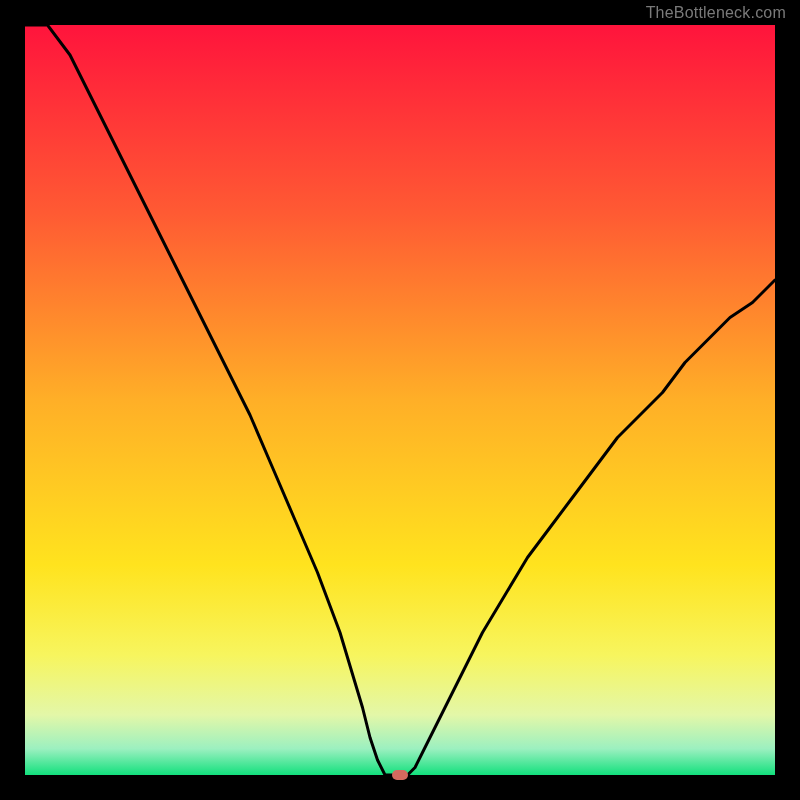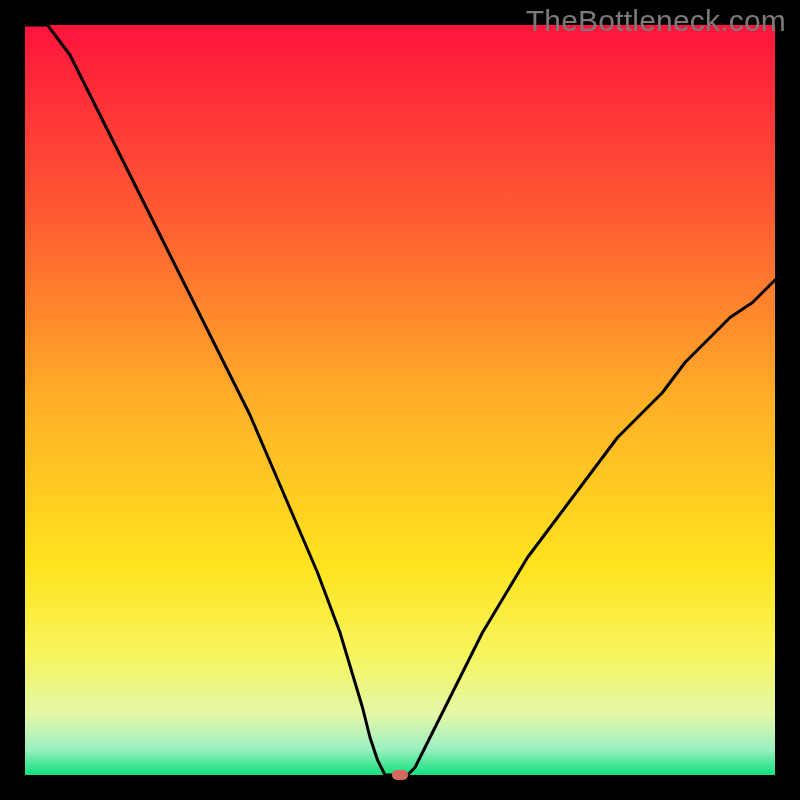--- a/index.html
+++ b/index.html
@@ -9,21 +9,21 @@
     height: 800px;
     background: #000;
     position: relative;
     font-family: Arial, Helvetica, sans-serif;
   }
   .watermark {
     position: absolute;
     top: 4px;
     right: 14px;
     color: #7a7a7a;
-    font-size: 30px;
+    font-size: 16px;
     font-weight: 500;
     z-index: 10;
     letter-spacing: 0.2px;
   }
   .plot-outer {
     position: absolute;
     left: 0;
     top: 0;
     width: 800px;
     height: 800px;

